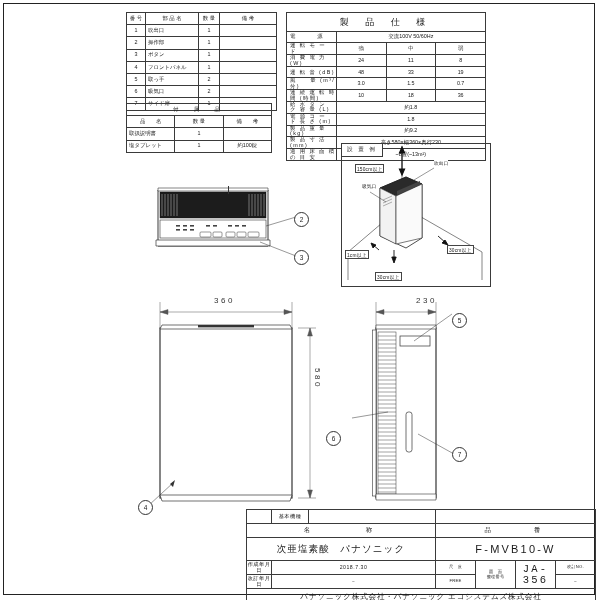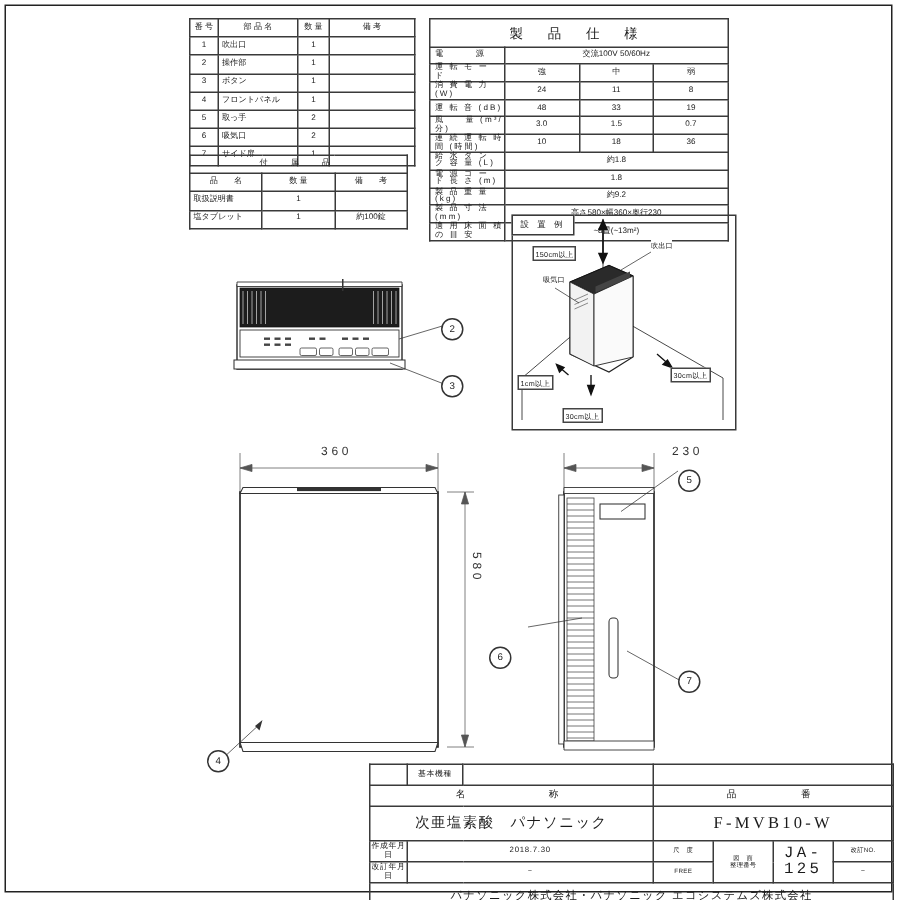--- a/index.html
+++ b/index.html
@@ -58,21 +58,21 @@
   
   .bal{position:absolute;width:13px;height:13px;border:0.8px solid #333;
        border-radius:50%;font-size:6.5px;display:flex;align-items:center;
        justify-content:center;background:#fff;color:#222;}
 
   
   #title{position:absolute;left:246px;top:509px;width:345px;}
   #title table{width:345px;font-size:6px;}
   #title td{height:13px;}
   .tb-name{font-size:9.6px;letter-spacing:1px;}
-  .tb-model{font-size:11px;letter-spacing:2.2px;font-family:Liberation Serif, serif;}
+  .tb-model{font-size:11px;letter-spacing:2.2px;font-family:Liberation Sans, sans-serif;}
   .tb-no{font-size:10.5px;letter-spacing:2.2px;font-family:"Liberation Mono",monospace;}
   .tb-small{font-size:5.2px;letter-spacing:0.5px;}
   .tb-tiny{font-size:4.2px;letter-spacing:0.2px;}
   .tb-comp{font-size:7.6px;letter-spacing:0.8px;}
   .hdrlab{font-size:6.4px;letter-spacing:6px;}
   svg{display:block;}
 </style>
 </head>
 <body>
 
@@ -361,21 +361,21 @@
       <rect x="58" y="120" width="6" height="40" rx="2.5" fill="#fff" stroke="#333" stroke-width="0.7"></rect>
       <polygon points="28,33 88,33 88,37 28,37" fill="#fff" stroke="#333" stroke-width="0.6"></polygon>
       <polygon points="28,202 88,202 88,208 28,208" fill="#fff" stroke="#333" stroke-width="0.6"></polygon>
       <g stroke="#333" stroke-width="0.5">
         <line x1="66" y1="49" x2="104" y2="22"></line>
         <line x1="70" y1="142" x2="106" y2="162"></line>
         <line x1="40" y1="120" x2="4" y2="126"></line>
       </g>
     </svg>
   </div>
-  <div class="dimtxt" style="left:424px;top:296px;">230</div>
+  <div class="dimtxt" style="left:392px;top:296px;">230</div>
   <div class="bal" style="left:452px;top:313px;">5</div>
   <div class="bal" style="left:326px;top:431px;">6</div>
   <div class="bal" style="left:452px;top:447px;">7</div>
 
   <div style="position:absolute;left:150px;top:186px;">
     <svg width="180" height="90" viewBox="0 0 180 90">
       <polygon points="8,4 118,4 118,60 8,60" fill="#fff" stroke="#222" stroke-width="0.9"></polygon>
       <rect x="10" y="6" width="106" height="26" fill="#1c1c1c" stroke="#111" stroke-width="0.5"></rect>
       <g stroke="#cfcfcf" stroke-width="0.5">
         <line x1="12" y1="8" x2="12" y2="30"></line>
@@ -439,21 +439,21 @@
       </tr>
       <tr>
         <td colspan="3" class="tb-name" style="height:22px;">次亜塩素酸　パナソニック</td>
         <td colspan="4" class="tb-model" style="height:22px;">F-MVB10-W</td>
       </tr>
       <tr>
         <td class="tb-small" style="height:11px;">作成年月日</td>
         <td colspan="2" class="tb-small">2018.7.30</td>
         <td class="tb-tiny" style="width:20px;">尺　度</td>
         <td class="tb-tiny" style="width:26px;" rowspan="2">図　面<br>整理番号</td>
-        <td rowspan="2" class="tb-no" style="width:81px;">JA-125</td>
+        <td rowspan="2" class="tb-no" style="width:81px;">JA-356</td>
         <td class="tb-tiny" style="width:32px;">改訂NO.</td>
       </tr>
       <tr>
         <td class="tb-small" style="height:11px;">改訂年月日</td>
         <td colspan="2" class="tb-small">－</td>
         <td class="tb-tiny">FREE</td>
         <td class="tb-small">－</td>
       </tr>
       <tr>
         <td colspan="7" class="tb-comp" style="height:16px;">パナソニック株式会社・パナソニック エコシステムズ株式会社</td>

